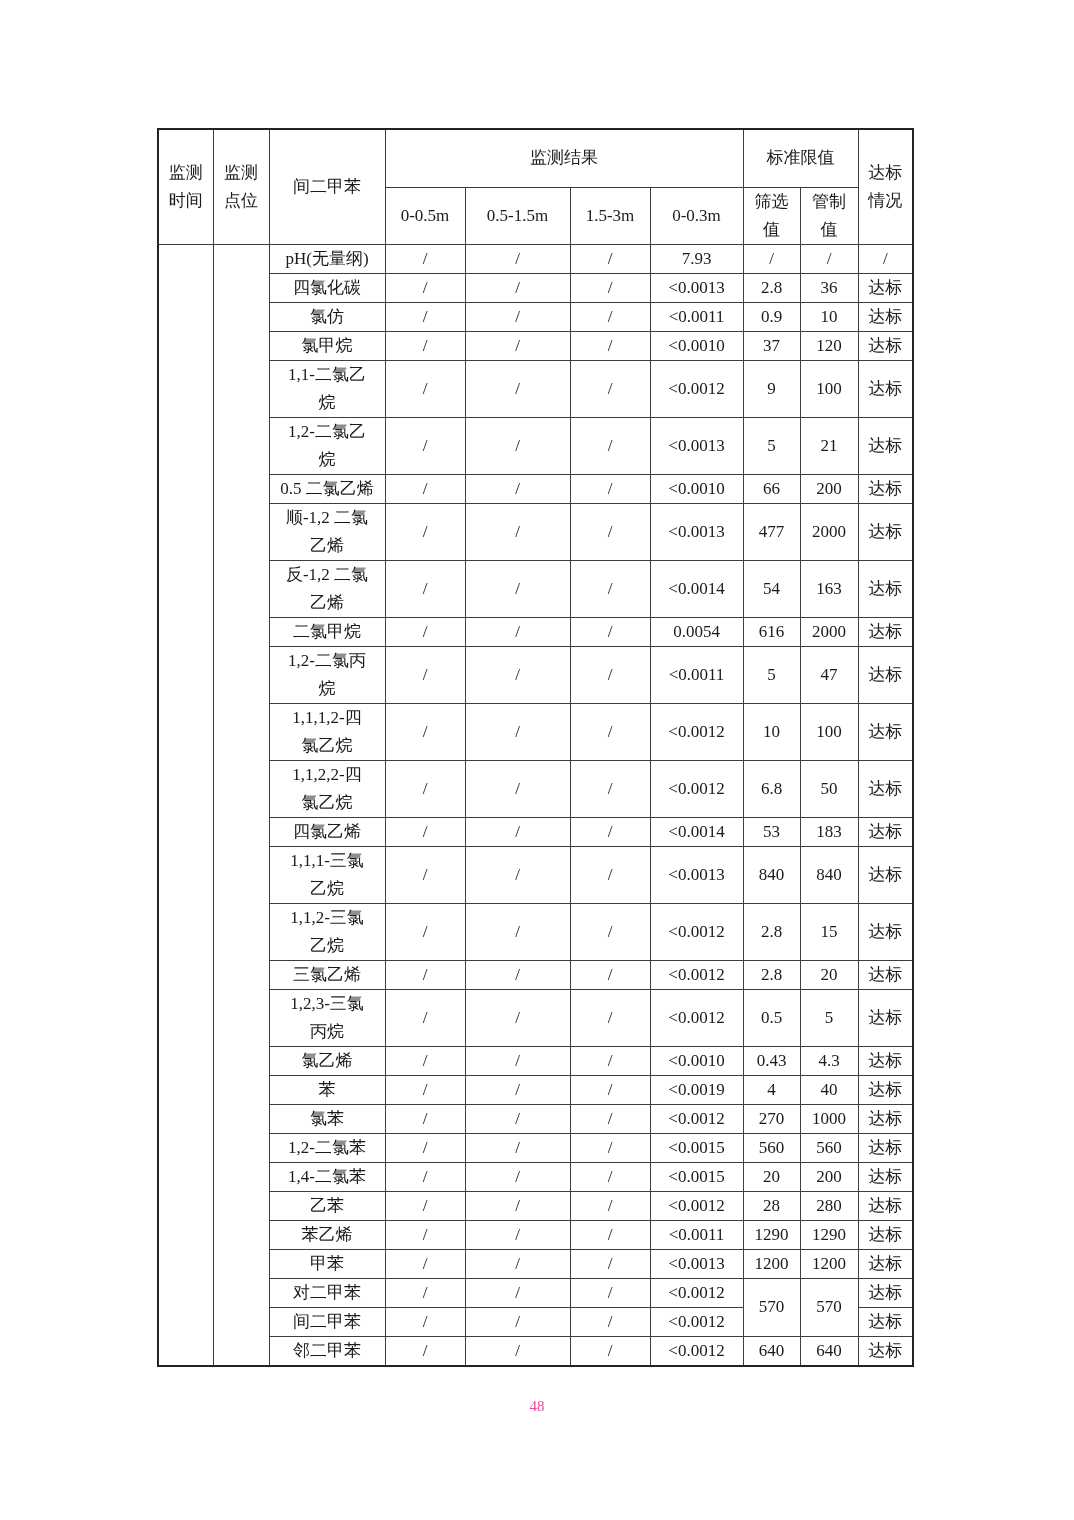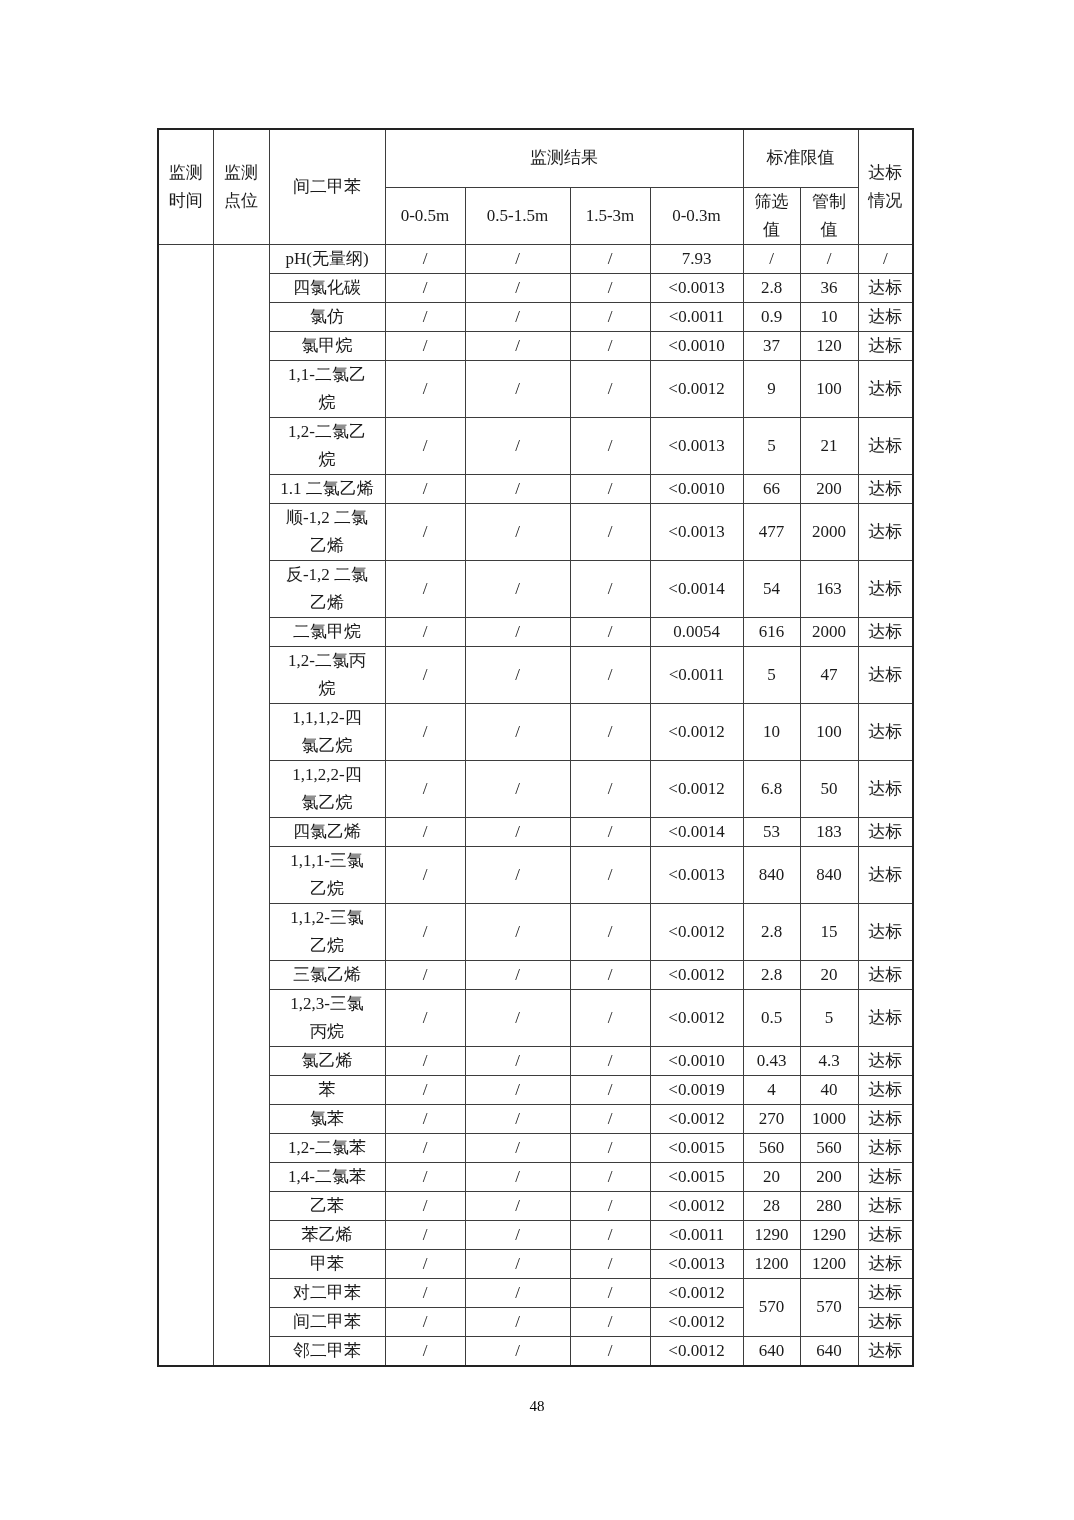--- a/index.html
+++ b/index.html
@@ -44,21 +44,21 @@
   .report-table thead tr.h1 { height: 58px; }
   .report-table thead tr.h2 { height: 56px; margin-left: 28px; }
   .report-table tbody td { height: 28px; }
   .page-number {
     position: absolute;
     left: 0;
     top: 1398px;
     width: 100%;
     text-align: center;
     font-size: 15px;
-    color: #000000;
+    color: #ec4899;
   }
 </style>
 </head>
 <body>
 
 <div class="page">
   <table class="report-table">
     <colgroup>
       <col style="width:55px">
       <col style="width:56px">
@@ -153,21 +153,21 @@
 烷</td>
           <td>/</td>
           <td>/</td>
           <td>/</td>
           <td>&lt;0.0013</td>
           <td>5</td>
           <td>21</td>
           <td>达标</td>
         </tr>
         <tr>
-          <td>1.1 二氯乙烯</td>
+          <td>0.5 二氯乙烯</td>
           <td>/</td>
           <td>/</td>
           <td>/</td>
           <td>&lt;0.0010</td>
           <td>66</td>
           <td>200</td>
           <td>达标</td>
         </tr>
         <tr>
           <td>顺-1,2 二氯

